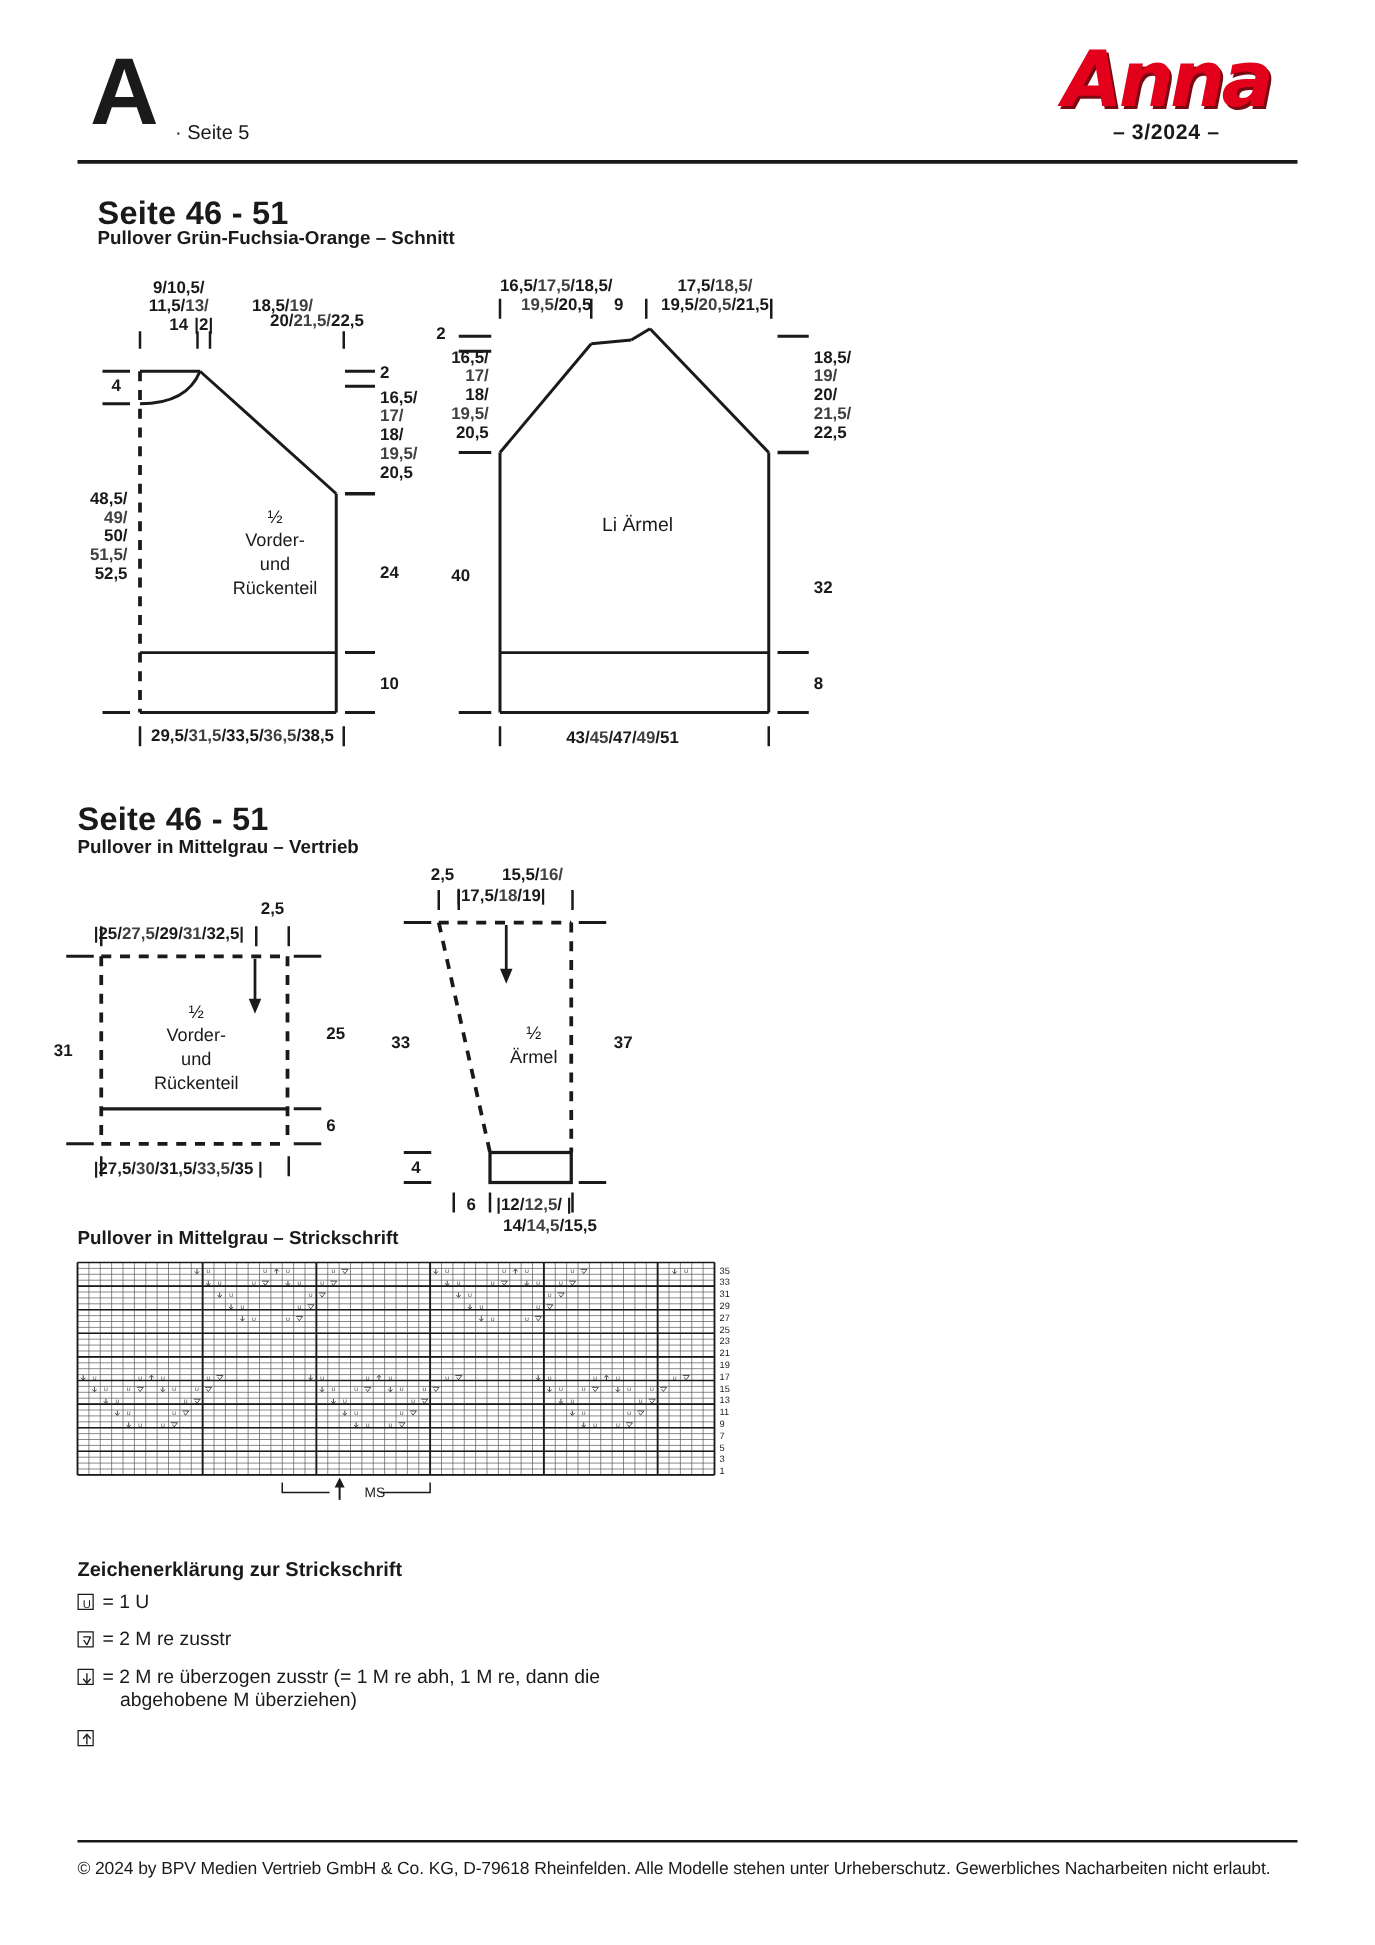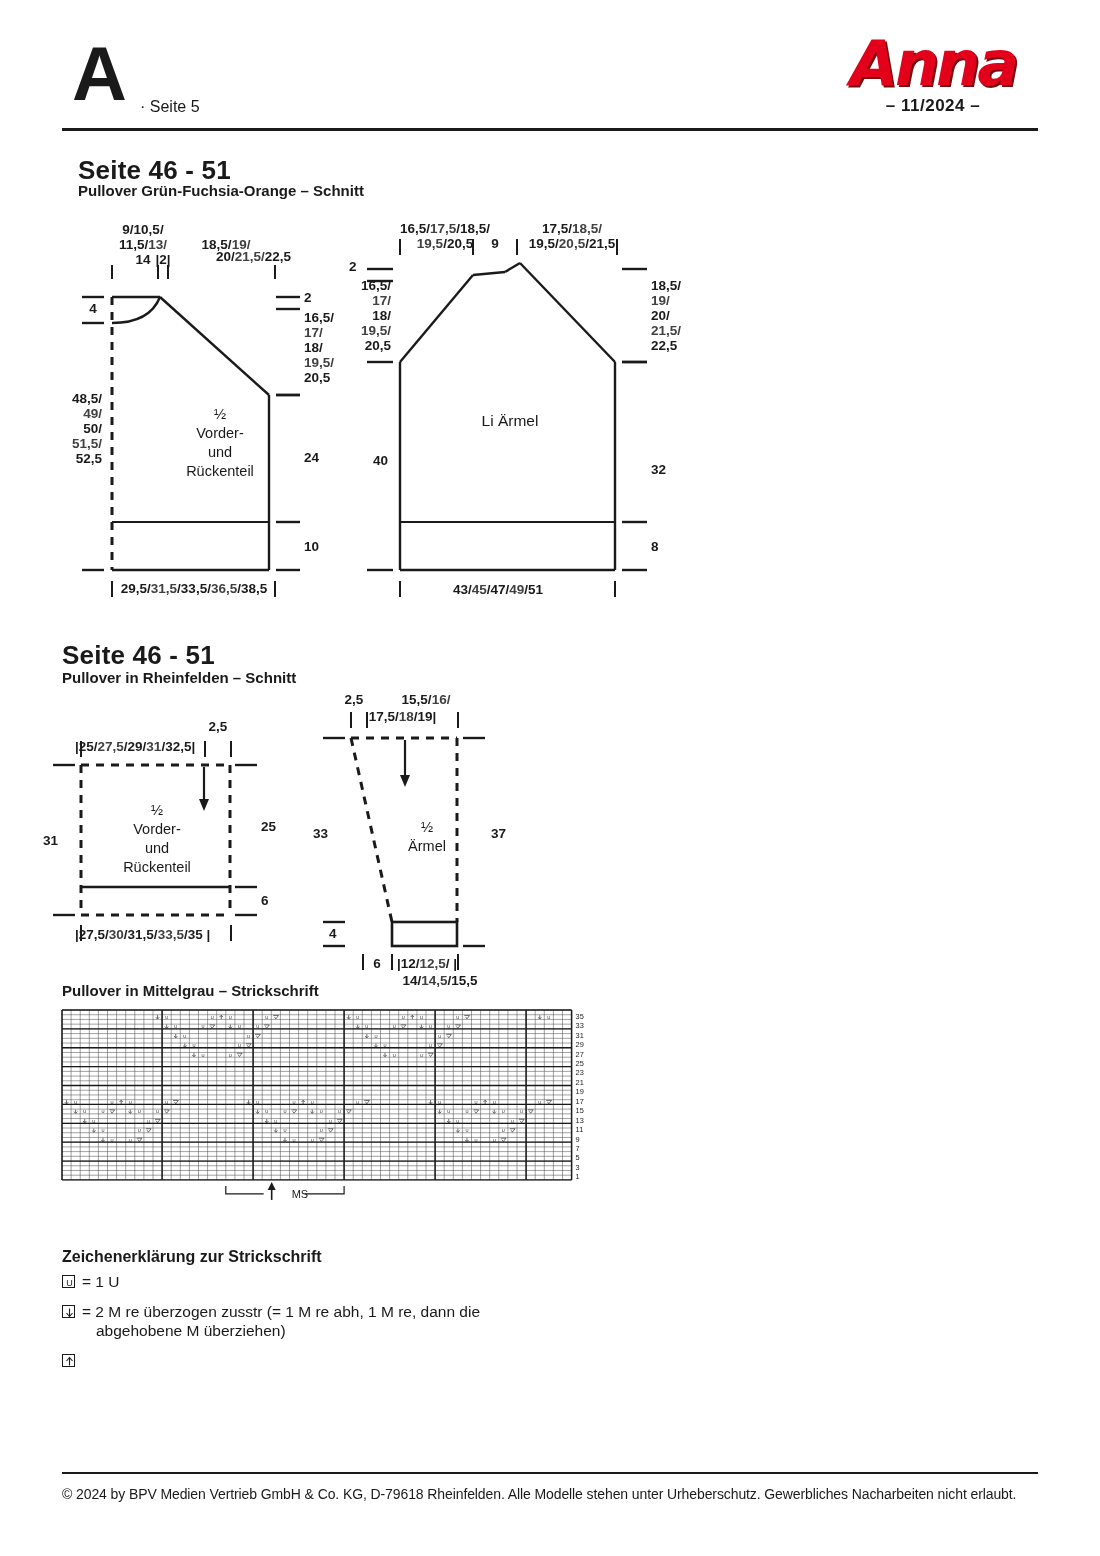--- a/index.html
+++ b/index.html
@@ -72,21 +72,21 @@
 </head>
 <body>
 
 <div class="page">
 
   <div class="header">
     <div class="big-letter">A</div>
     <div class="seite-head">· Seite 5</div>
     <div class="logo-wrap">
       <div class="logo-anna">Anna</div>
-      <div class="logo-date">– 11/2024 –</div>
+      <div class="logo-date">– 3/2024 –</div>
     </div>
   </div>
   <div class="header-rule"></div>
 
   <div class="sec-title" style="left:78px; top:155px;">Seite 46 - 51</div>
   <div class="sec-sub" style="left:78px; top:182px;">Pullover Grün-Fuchsia-Orange – Schnitt</div>
 
   <div class="diagram" style="left:60px; top:225px; width:320px; height:375px;">
     <svg width="320" height="375" viewBox="0 0 320 375">
 
@@ -229,39 +229,39 @@
     </div>
 
     <div class="dim" style="left:4px; top:34px;">2</div>
     <div class="dim r" style="left:-14px; top:53px; width:60px;">
       <span>16,5/</span><br>
       <span class="g">17/</span><br>
       <span>18/</span><br>
       <span class="g">19,5/</span><br>
       <span>20,5</span>
     </div>
-    <div class="dim" style="left:28px; top:228px;">40</div>
+    <div class="dim" style="left:16px; top:228px;">40</div>
 
     <div class="dim" style="left:306px; top:53px;">
       <span>18,5/</span><br>
       <span class="g">19/</span><br>
       <span>20/</span><br>
       <span class="g">21,5/</span><br>
       <span>22,5</span>
     </div>
     <div class="dim" style="left:306px; top:213px;margin-top:24px;">32</div>
     <div class="dim" style="left:306px; top:314px;">8</div>
 
     <div class="dim c" style="left:45px; top:357px; width:216px;">
       43/<span class="g">45</span>/47/<span class="g">49</span>/51
     </div>
   </div>
 
   <div class="sec-title" style="left:62px; top:640px;">Seite 46 - 51</div>
-  <div class="sec-sub" style="left:62px; top:669px;">Pullover in Rheinfelden – Schnitt</div>
+  <div class="sec-sub" style="left:62px; top:669px;">Pullover in Mittelgrau – Vertrieb</div>
 
   <div class="diagram" style="left:45px; top:715px; width:270px; height:250px;">
     <svg width="270" height="250" viewBox="0 0 270 250">
 
       <line x1="36" y1="50" x2="36" y2="200" stroke="#1a1a1a" stroke-width="3" stroke-dasharray="8,7"></line>
       <line x1="36" y1="50" x2="185" y2="50" stroke="#1a1a1a" stroke-width="3" stroke-dasharray="8,7"></line>
       <line x1="185" y1="50" x2="185" y2="200" stroke="#1a1a1a" stroke-width="3" stroke-dasharray="8,7"></line>
       <line x1="36" y1="200" x2="185" y2="200" stroke="#1a1a1a" stroke-width="3" stroke-dasharray="8,7"></line>
 
       <line x1="36" y1="172" x2="185" y2="172" stroke="#1a1a1a" stroke-width="2.6"></line>
@@ -953,20 +953,28 @@
         <div class="legend-sym">
           <svg width="13" height="13" viewBox="0 0 13 13" style="display: block;">
             <text x="6.5" y="10" text-anchor="middle" font-size="9" font-family="&quot;Liberation Sans&quot;,sans-serif" fill="#1a1a1a">U</text>
           </svg>
         </div>
         <div class="legend-txt">= 1 U</div>
       </div>
       <div class="legend-row">
         <div class="legend-sym">
           <svg width="13" height="13" viewBox="0 0 13 13" style="display: block;">
+            <path d="M3.5,3.5 L9.5,3.5 M9.5,3.5 L6.5,10 M6.5,10 L4,6" stroke="#1a1a1a" stroke-width="1.1" fill="none"></path>
+          </svg>
+        </div>
+        <div class="legend-txt">= 2 M re zusstr</div>
+      </div>
+      <div class="legend-row">
+        <div class="legend-sym">
+          <svg width="13" height="13" viewBox="0 0 13 13" style="display: block;">
             <path d="M6.5,2.5 L6.5,10" stroke="#1a1a1a" stroke-width="1.1"></path>
             <path d="M3.5,7 L6.5,10.5 L9.5,7" stroke="#1a1a1a" stroke-width="1.1" fill="none"></path>
           </svg>
         </div>
         <div class="legend-txt">= 2 M re überzogen zusstr (= 1 M re abh, 1 M re, dann die<span class="ind">abgehobene M überziehen)</span></div>
       </div>
       <div class="legend-row">
         <div class="legend-sym">
           <svg width="13" height="13" viewBox="0 0 13 13" style="display: block;">
             <path d="M6.5,10.5 L6.5,3" stroke="#1a1a1a" stroke-width="1.1"></path>

